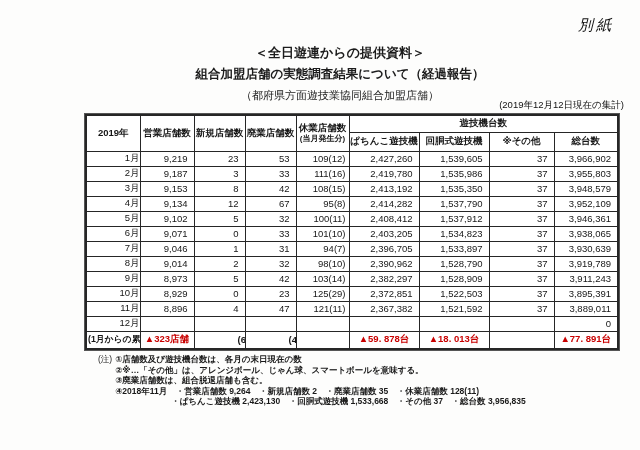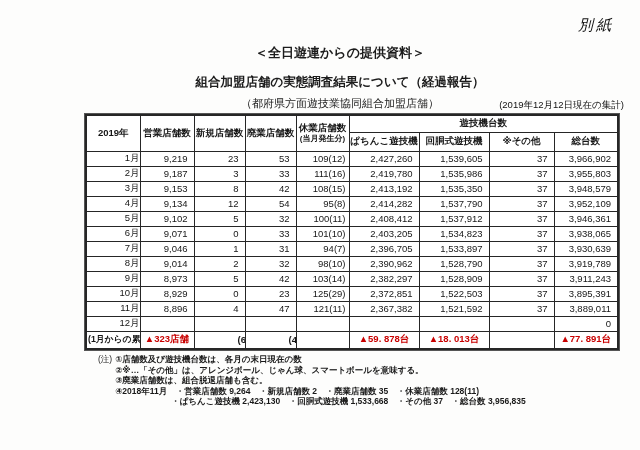--- a/index.html
+++ b/index.html
@@ -13,21 +13,21 @@
   }
   .corner-label {
     position:absolute; top:16px; right:26px;
     font-family:"Liberation Serif","DejaVu Serif",serif;
     font-size:15px; letter-spacing:3px; color:#111;font-style:italic;
   }
   .titles {
     position:absolute; top:44px; left:40px; width:600px;
     text-align:center;
   }
-  .title-1 { font-size:13px; font-weight:bold; margin-bottom:12px; }
+  .title-1 { font-size:13px; font-weight:bold; margin-bottom:4px; }
   .title-2 { font-size:12.5px; font-weight:bold; margin-bottom:5px; }
   .title-3 { font-size:11px; font-weight:normal; }
   .asof {
     position:absolute; top:99px; left:92px; width:532px;
     text-align:right; font-size:9.5px; color:#111;
   }
   table.report {
     position:absolute; top:114px; left:85px; width:532px;
     border-collapse:collapse; table-layout:fixed;
     background:#fff;
@@ -136,21 +136,21 @@
         <td class="c-suspended">108(15)</td>
         <td class="c-pachinko">2,413,192</td>
         <td class="c-kaidou">1,535,350</td>
         <td class="c-other">37</td>
         <td class="c-total">3,948,579</td>
       </tr>
       <tr>
         <td class="c-month">4月</td>
         <td class="c-operating">9,134</td>
         <td class="c-new">12</td>
-        <td class="c-closed">54</td>
+        <td class="c-closed">67</td>
         <td class="c-suspended">95(8)</td>
         <td class="c-pachinko">2,414,282</td>
         <td class="c-kaidou">1,537,790</td>
         <td class="c-other">37</td>
         <td class="c-total">3,952,109</td>
       </tr>
       <tr>
         <td class="c-month">5月</td>
         <td class="c-operating">9,102</td>
         <td class="c-new">5</td>

